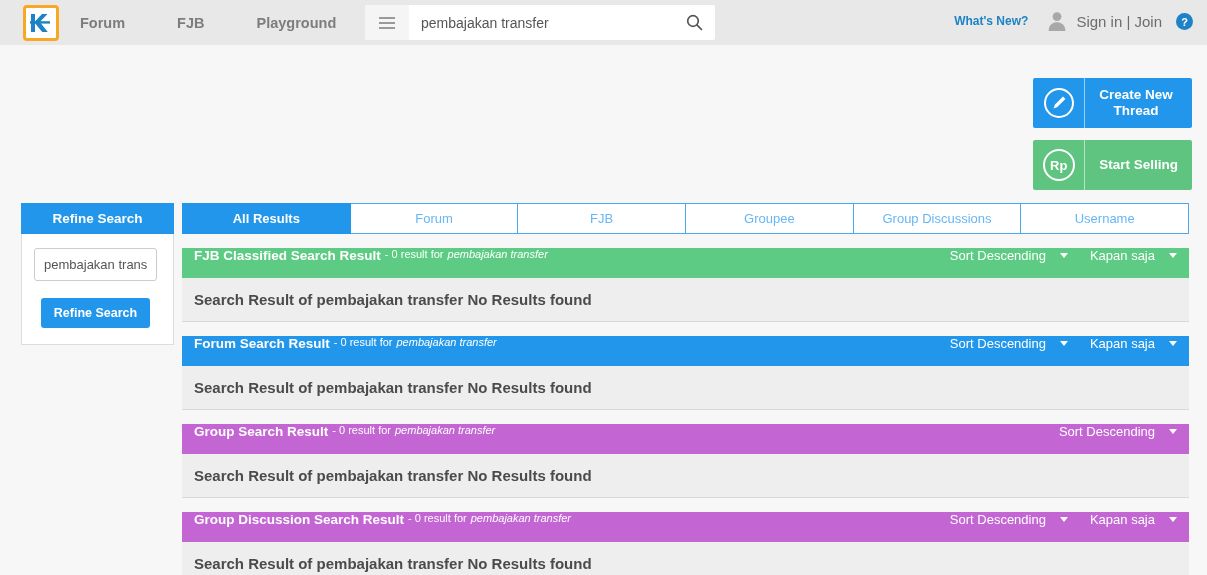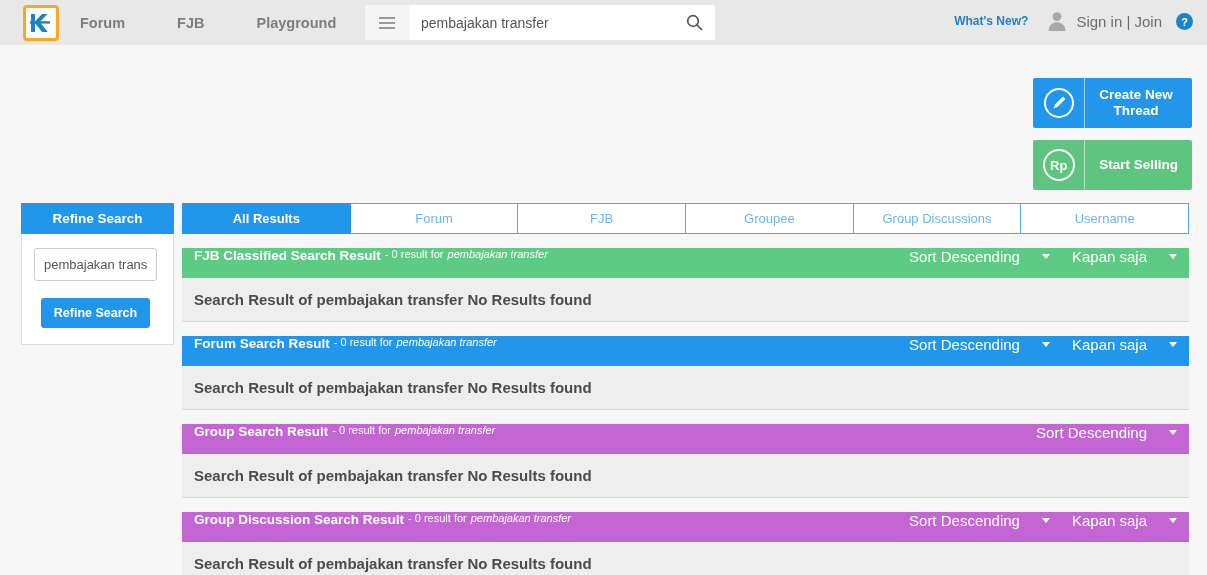--- a/index.html
+++ b/index.html
@@ -204,22 +204,22 @@
     font-size: 13.5px;
   }
   .result-head.green  { background: #5ecb84; }
   .result-head.blue   { background: #2196ea; }
   .result-head.purple { background: #c366d3; }
   .rh-title { font-weight: bold; }
   .rh-rest { margin-left: 4px; font-size: 11px; }
   .rh-query { font-style: italic; }
   .rh-spacer { flex: 1 1 auto; }
   .rh-ctrl {
-    display: flex; align-items: center; gap: 22px;
-    font-size: 15px; color: #fff; cursor: pointer;
+    display: flex; align-items: center; gap: 14px;
+    font-size: 13px; color: #fff; cursor: pointer;
     margin-left: 22px;
     white-space: nowrap;
   }
   .caret {
     width: 0; height: 0;
     border-left: 4px solid transparent;
     border-right: 4px solid transparent;
     border-top: 5px solid #fff;
   }
   .result-body {

